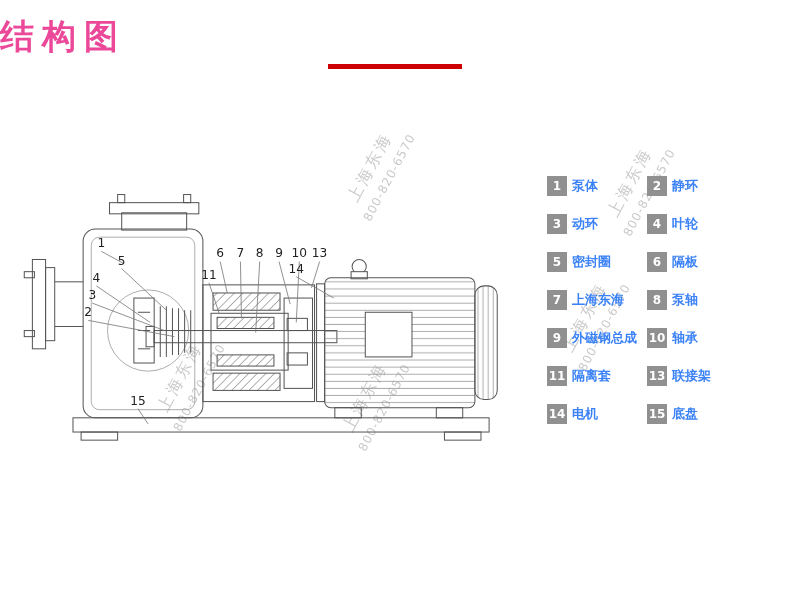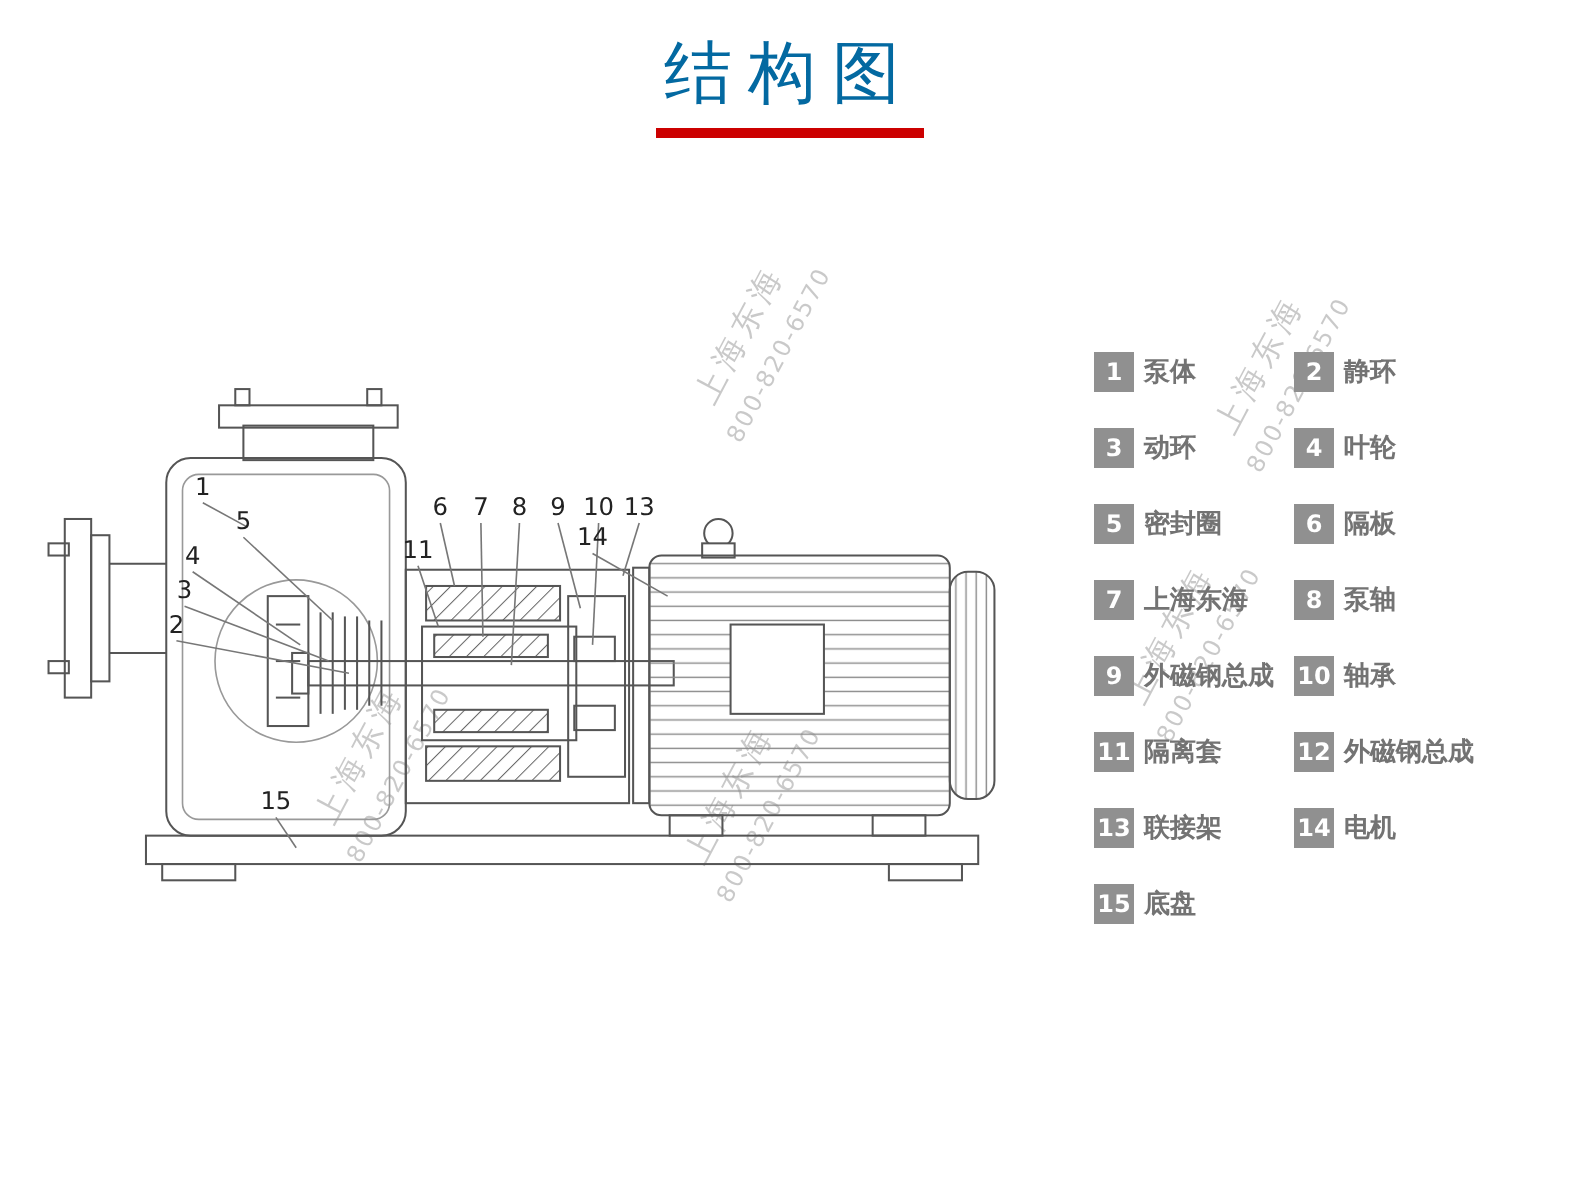--- a/index.html
+++ b/index.html
@@ -1,22 +1,22 @@
 <!DOCTYPE html>
 <html><head>
 <meta charset="utf-8">
 <style>
   html,body { margin:0; padding:0; }
   body {
     width:790px; height:590px; background:#ffffff; position:relative;
     overflow:hidden; font-family:"DejaVu Sans","Liberation Sans",sans-serif;
   }
   .title {
-    position:absolute; top:14px; left:0; width:100%; text-align:center;
-    font-size:34px; font-weight:normal; color:#0369a1; letter-spacing:8px;
+    position:absolute; top:14px; left:0; width:100%; text-align:left;
+    font-size:34px; font-weight:bold; color:#ec4899; letter-spacing:8px;
   }
   .title-underline {
     position:absolute; top:64px; left:50%; transform:translateX(-50%);
     width:134px; height:5px; background:#cc0000;
   }
   .diagram-wrap { position:absolute; left:22px; top:158px; width:512px; height:340px; }
   .diagram-wrap svg { width:100%; height:100%; }
   .drawing { stroke:#555; fill:none; stroke-width:1; }
   .drawing-light { stroke:#999; fill:none; stroke-width:0.8; }
   .callout-text {
@@ -27,21 +27,21 @@
   .legend {
     position:absolute; left:547px; top:176px;
     display:grid; grid-template-columns:100px 100px;
     row-gap:18px; column-gap:0;
   }
   .legend-item { display:flex; align-items:center; gap:5px; white-space:nowrap; height:20px; }
   .legend-num {
     width:20px; height:20px; flex:0 0 20px; background:#909090; color:#ffffff;
     font-size:12px; font-weight:bold; display:flex; align-items:center; justify-content:center;
   }
-  .legend-label { font-size:13px; font-weight:bold; color:#737373; }
+  .legend-label { font-size:13px; font-weight:bold; color:#3b82f6; }
   .wm {
     position:absolute; transform:rotate(-62deg); transform-origin:center;
     color:#8a8a8a; opacity:0.45; text-align:center; line-height:1.55;
     pointer-events:none; white-space:nowrap;
   }
   .wm .l1 { font-size:16px; letter-spacing:3px; display:block; }
   .wm .l2 { font-size:12px; letter-spacing:1px; display:block; }
 </style>
 </head>
 <body>
@@ -222,24 +222,20 @@
     </div>
     <div class="legend-item">
       <span class="legend-num">10</span>
       <span class="legend-label">轴承</span>
     </div>
     <div class="legend-item">
       <span class="legend-num">11</span>
       <span class="legend-label">隔离套</span>
     </div>
     <div class="legend-item">
-      <span class="legend-num">12</span>
-      <span class="legend-label">外磁钢总成</span>
-    </div>
-    <div class="legend-item">
       <span class="legend-num">13</span>
       <span class="legend-label">联接架</span>
     </div>
     <div class="legend-item">
       <span class="legend-num">14</span>
       <span class="legend-label">电机</span>
     </div>
     <div class="legend-item">
       <span class="legend-num">15</span>
       <span class="legend-label">底盘</span>

